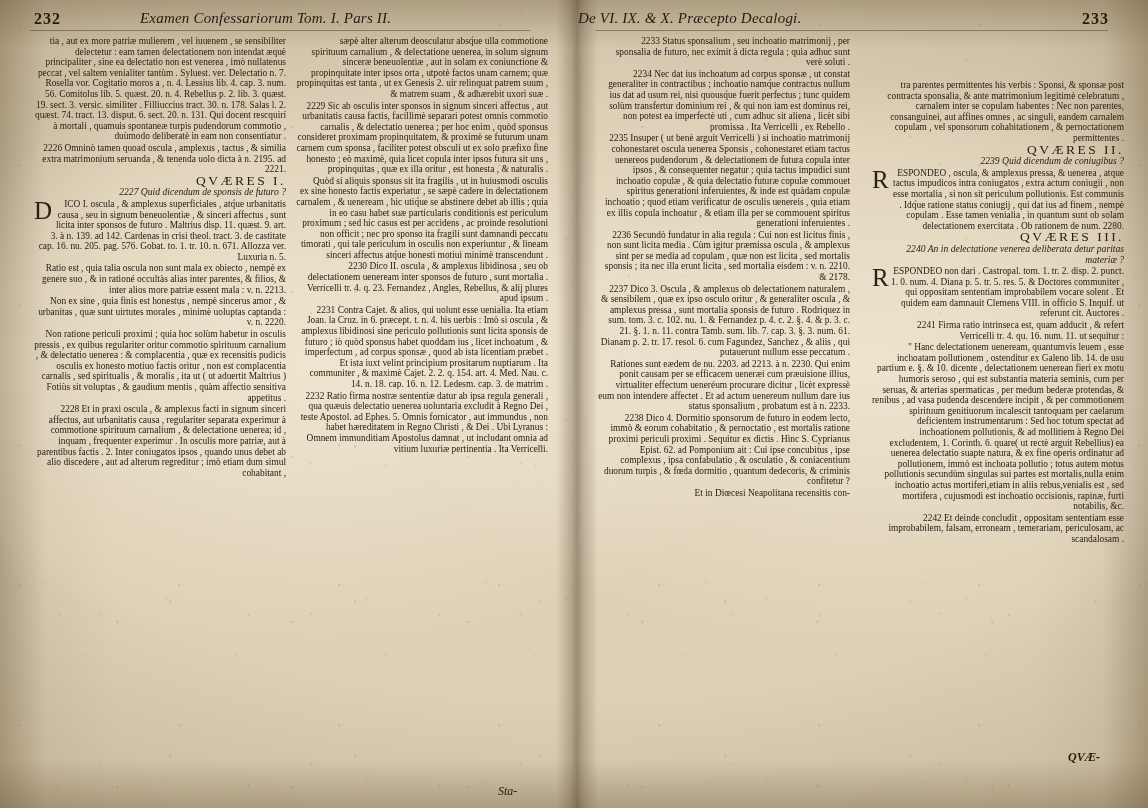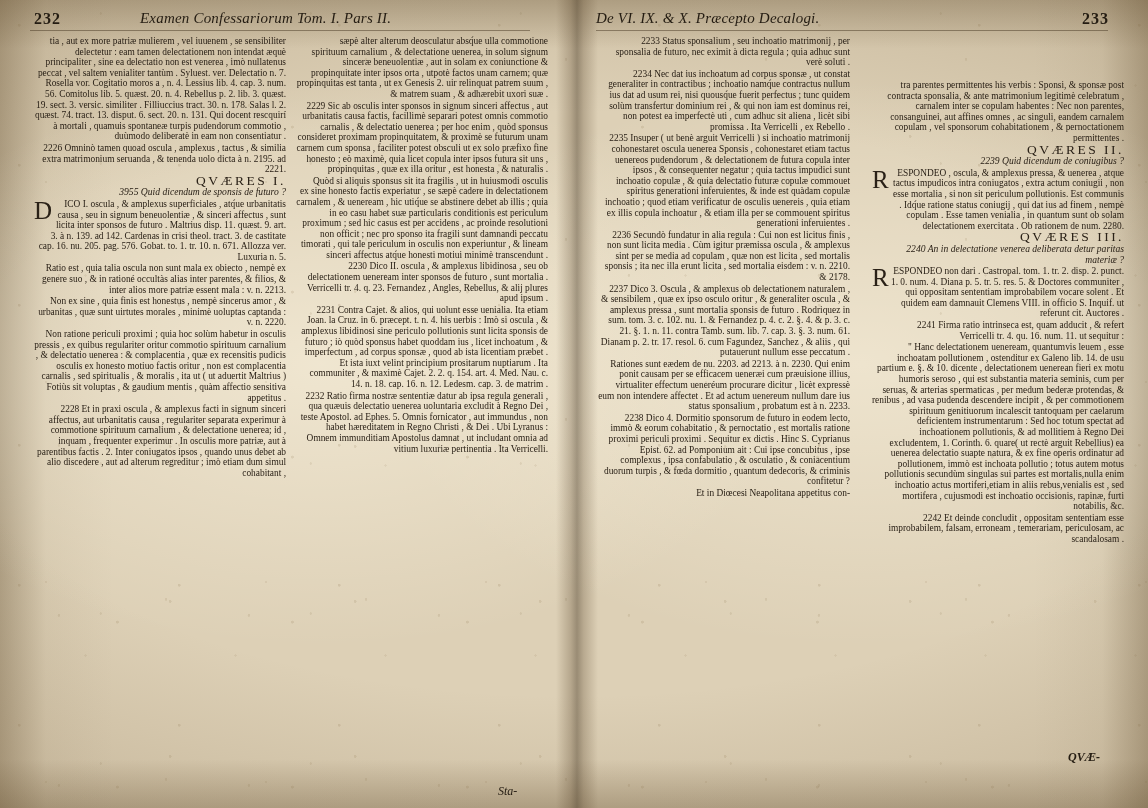--- a/index.html
+++ b/index.html
@@ -73,21 +73,21 @@
   }
   .folio {
     position: absolute;
     top: 10px;
     font-size: 16px;
     font-weight: bold;
     letter-spacing: 1px;
   }
   #folio-left  { left: 34px; }
   #head-left   { left: 140px; font-style: italic; }
-  #head-right  { left: 596px; font-style: italic; }
+  #head-right  { left: 578px; font-style: italic; }
   #folio-right { left: 1082px; }
 
   .rule {
     position: absolute;
     height: 1px;
     background: rgba(60,45,25,0.45);
   }
 
   
   .col {
@@ -161,21 +161,21 @@
   <div class="running-head" id="head-right">De VI. IX. &amp; X. Præcepto Decalogi.</div>
   <div class="folio" id="folio-right">233</div>
 
   <div class="rule" style="left:30px; top:30px; width:500px;"></div>
   <div class="rule" style="left:596px; top:30px; width:512px;"></div>
 
   <div class="col" id="col1">
       <p>tia , aut ex more patriæ mulierem , vel iuuenem , se sensibiliter delectetur : eam tamen delectationem non intendat æquè principaliter , sine ea delectatio non est venerea , imò nullatenus peccat , vel saltem venialiter tantùm . Syluest. ver. Delectatio n. 7. Rosella vor. Cogitatio moros a , n. 4. Lessius lib. 4. cap. 3. num. 56. Comitolus lib. 5. quæst. 20. n. 4. Rebellus p. 2. lib. 3. quæst. 19. sect. 3. versic. similiter . Filliuccius tract. 30. n. 178. Salas l. 2. quæst. 74. tract. 13. disput. 6. sect. 20. n. 131. Qui docent rescquirí à mortali , quamuis spontaneæ turpis pudendorum commotio , duùmodo deliberatè in eam non consentiatur .</p>
       <p>2226 Omninò tamen quoad oscula , amplexus , tactus , &amp; similia extra matrimonium seruanda , &amp; tenenda uolo dicta à n. 2195. ad 2221.</p>
       <p class="qhead">QVÆRES I.</p>
-      <p class="qsub">3955 Quid dicendum de sponsis de futuro ?</p>
+      <p class="qsub">2227 Quid dicendum de sponsis de futuro ?</p>
       <p class="noind"><span class="dropcap">D</span>ICO I. oscula , &amp; amplexus superficiales , atq́ue urbanitatis causa , seu in signum beneuolentiæ , &amp; sinceri affectus , sunt licita inter sponsos de futuro . Maltrius disp. 11. quæst. 9. art. 3. à n. 139. ad 142. Cardenas in crisi theol. tract. 3. de castitate cap. 16. nu. 205. pag. 576. Gobat. to. 1. tr. 10. n. 671. Allozza ver. Luxuria n. 5.</p>
       <p>Ratio est , quia talia oscula non sunt mala ex obiecto , nempè ex genere suo , &amp; in rationé occultàs alias inter parentes, &amp; filios, &amp; inter alios more patriæ essent mala : v. n. 2213.</p>
       <p>Non ex sine , quia finis est honestus , nempè sincerus amor , &amp; urbanitas , quæ sunt uirtutes morales , minimè uoluptas captanda : v. n. 2220.</p>
       <p>Non ratione periculi proximi ; quia hoc solùm habetur in osculis pressis , ex quibus regulariter oritur commotio spirituum carnalium , &amp; delectatio uenerea : &amp; complacentia , quæ ex recensitis pudicis osculis ex honesto motiuo factis oritur , non est complacentia carnalis , sed spiritualis , &amp; moralis , ita ut ( ut aduertit Maltrius ) Fotiùs sit voluptas , &amp; gaudium mentis , quàm affectio sensitiva appetitus .</p>
       <p>2228 Et in praxi oscula , &amp; amplexus facti in signum sinceri affectus, aut urbanitatis causa , regulariter separata experimur à commotione spirituum carnalium , &amp; delectatione uenerea; id , inquam , frequenter experimur . In osculis more patriæ, aut à parentibus factis . 2. Inter coniugatos ipsos , quando unus debet ab alio discedere , aut ad alterum regreditur ; imò etiam dum simul cohabitant ,</p>
     </div>
   <div class="col" id="col2">
       <p>sæpè alter alterum deosculatur absq́ue ulla commotione spirituum carnalium , &amp; delectatione uenerea, in solum signum sinceræ beneuolentiæ , aut in solam ex coniunctione &amp; propinquitate inter ipsos orta , utpotè factos unam carnem; quæ propinquitas est tanta , ut ex Genesis 2. uir relinquat patrem suum , &amp; matrem suam , &amp; adhærebit uxori suæ .</p>
       <p>2229 Sic ab osculis inter sponsos in signum sinceri affectus , aut urbanitatis causa factis, facillimè separari potest omnis commotio carnalis , &amp; delectatio uenerea ; per hoc enim , quòd sponsus consideret proximam propinquitatem, &amp; proximè se futurum unam carnem cum sponsa , faciliter potest obsculi ut ex solo præfixo fine honesto ; eò maximè, quia licet copula inter ipsos futura sit uns , propinquitas , quæ ex illa oritur , est honesta , &amp; naturalis .</p>
       <p>Quòd si aliquis sponsus sit ita fragilis , ut in huiusmodi osculis ex sine honesto factis experiatur , se sæpè cadere in delectationem carnalem , &amp; ueneream , hic utiq́ue se abstinere debet ab illis ; quia in eo casu habet suæ particularis conditionis est periculum proximum ; sed hic casus est per accidens , ac proinde resolutioni non officit ; nec pro sponso ita fragili sunt damnandi peccatu timorati , qui tale periculum in osculis non experiuntur , &amp; lineam sinceri affectus atq́ue honesti motiui minimè transcendunt .</p>
@@ -184,21 +184,21 @@
       <p>2232 Ratio firma nostræ sententiæ datur ab ipsa regula generali , qua quæuis delectatio uenerea uoluntaria excludit à Regno Dei , teste Apostol. ad Ephes. 5. Omnis fornicator , aut immundus , non habet hæreditatem in Regno Christi , &amp; Dei . Ubi Lyranus : Omnem immunditiam Apostolus damnat , ut includant omnia ad vitium luxuriæ pertinentia . Ita Verricelli.</p>
     </div>
   <div class="col" id="col3">
       <p>2233 Status sponsalium , seu inchoatio matrimonij , per sponsalia de futuro, nec eximit à dicta regula ; quia adhuc sunt verè soluti .</p>
       <p>2234 Nec dat ius inchoatum ad corpus sponsæ , ut constat generaliter in contractibus ; inchoatio namq́ue contractus nullum ius dat ad usum rei, nisi quousq́ue fuerit perfectus ; tunc quidem solùm transfertur dominium rei , &amp; qui non iam est dominus rei, non potest ea imperfectè uti , cum adhuc sit aliena , licèt sibi promissa . Ita Verricelli , ex Rebello .</p>
       <p>2235 Insuper ( ut benè arguit Verricelli ) si inchoatio matrimonij cohonestaret oscula uenerea Sponsis , cohonestaret etiam tactus uenereos pudendorum , &amp; delectationem de futura copula inter ipsos , &amp; consequenter negatur ; quia tactus impudici sunt inchoatio copulæ , &amp; quia delectatio futuræ copulæ commouet spiritus generationi inferuientes, &amp; inde est quàdam copulæ inchoatio ; quod etiam verificatur de osculis uenereis , quia etiam ex illis copula inchoatur , &amp; etiam illa per se commouent spiritus generationi inferuientes .</p>
       <p>2236 Secundò fundatur in alia regula : Cui non est licitus finis , non sunt licita media . Cùm igitur præmissa oscula , &amp; amplexus sint per se media ad copulam , quæ non est licita , sed mortalis sponsis ; ita nec illa erunt licita , sed mortalia eisdem : v. n. 2210. &amp; 2178.</p>
       <p>2237 Dico 3. Oscula , &amp; amplexus ob delectationem naturalem , &amp; sensibilem , quæ ex ipso osculo oritur , &amp; generaliter oscula , &amp; amplexus pressa , sunt mortalia sponsis de futuro . Rodriquez in sum. tom. 3. c. 102. nu. 1. &amp; Fernandez p. 4. c. 2. §. 4. &amp; p. 3. c. 21. §. 1. n. 11. contra Tamb. sum. lib. 7. cap. 3. §. 3. num. 61. Dianam p. 2. tr. 17. resol. 6. cum Fagundez, Sanchez , &amp; aliis , qui putauerunt nullum esse peccatum .</p>
       <p>Rationes sunt eædem de nu. 2203. ad 2213. à n. 2230. Qui enim ponit causam per se efficacem ueneræi cum præuisione illius, virtualiter effectum ueneréum procurare dicitur , licèt expressè eum non intendere affectet . Et ad actum uenereum nullum dare ius status sponsalium , probatum est à n. 2233.</p>
       <p>2238 Dico 4. Dormitio sponsorum de futuro in eodem lecto, immò &amp; eorum cohabitatio , &amp; pernoctatio , est mortalis ratione proximi periculi proximi . Sequitur ex dictis . Hinc S. Cyprianus Epist. 62. ad Pomponium ait : Cui ipse concubitus , ipse complexus , ipsa confabulatio , &amp; osculatio , &amp; coniacentium duorum turpis , &amp; fœda dormitio , quantum dedecoris, &amp; criminis confitetur ?</p>
-      <p>Et in Diœcesi Neapolitana appetitus con-</p>
+      <p>Et in Diœcesi Neapolitana recensitis con-</p>
     </div>
   <div class="col" id="col4">
       <p>tra parentes permittentes his verbis : Sponsi, &amp; sponsæ post contracta sponsalia, &amp; ante matrimonium legitimè celebratum , carnalem inter se copulam habentes : Nec non parentes, consanguinei, aut affines omnes , ac singuli, eandem carnalem copulam , vel sponsorum cohabitationem , &amp; pernoctationem permittentes .</p>
       <p class="qhead">QVÆRES II.</p>
       <p class="qsub">2239 Quid dicendum de coniugibus ?</p>
       <p class="noind"><span class="dropcap">R</span>ESPONDEO , oscula, &amp; amplexus pressa, &amp; uenerea , atque tactus impudicos intra coniugatos , extra actum coniugii , non esse mortalia , si non sit periculum pollutionis. Est communis . Idq́ue ratione status coniugij , qui dat ius ad finem , nempè copulam . Esse tamen venialia , in quantum sunt ob solam delectationem exercitata . Ob rationem de num. 2280.</p>
       <p class="qhead">QVÆRES III.</p>
       <p class="qsub">2240 An in delectatione venerea deliberata detur paritas materiæ ?</p>
       <p class="noind"><span class="dropcap">R</span>ESPONDEO non dari . Castropal. tom. 1. tr. 2. disp. 2. punct. 1. 0. num. 4. Diana p. 5. tr. 5. res. 5. &amp; Doctores communiter , qui oppositam sententiam improbabilem vocare solent . Et quidem eam damnauit Clemens VIII. in officio S. Inquif. ut referunt cit. Auctores .</p>
       <p>2241 Firma ratio intrinseca est, quam adducit , &amp; refert Verricelli tr. 4. qu. 16. num. 11. ut sequitur :</p>

